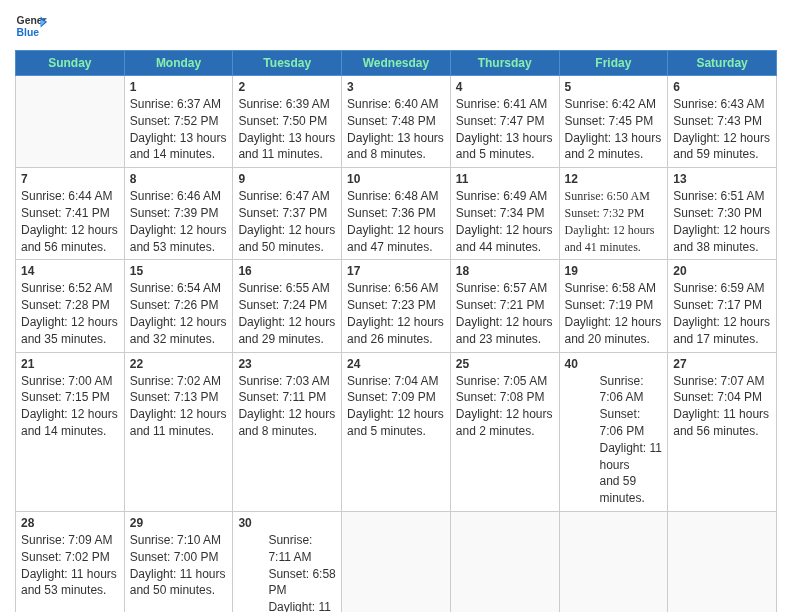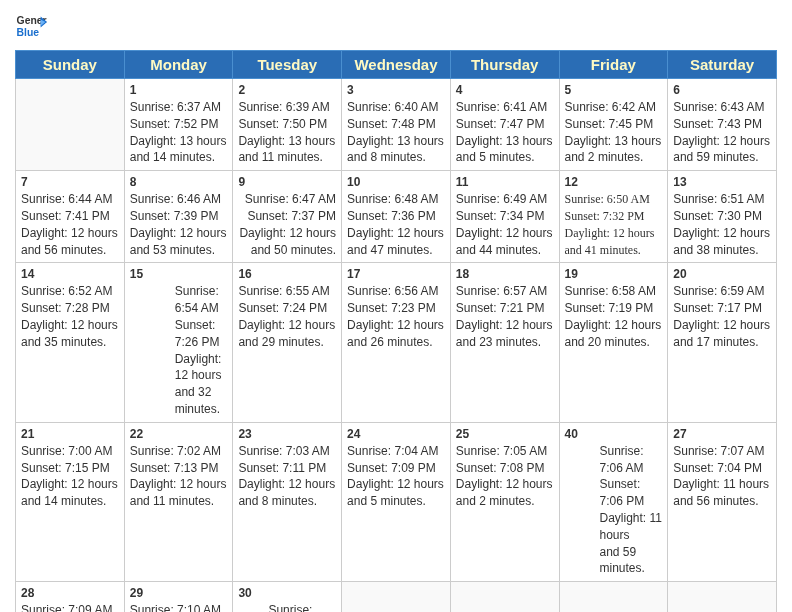--- a/index.html
+++ b/index.html
@@ -48,24 +48,24 @@
     }
     .calendar {
       flex: 1;
       border: 1px solid #ccc;
       border-collapse: collapse;
       width: 100%;
       table-layout: fixed;
     }
     .calendar th {
       background: #2a6db5;
-      color: #fef9c3;
+      color: #86efac;
       text-align: center;
       padding: 5px 4px;
-      font-size: 15px;
+      font-size: 12px;
       font-weight: bold;
       border: 1px solid #4a8fd0;
     }
     .calendar td {
       border: 1px solid #ccc;
       vertical-align: top;
       padding: 4px 5px;
       height: 88px;
       width: calc(100% / 7);
     }
@@ -173,21 +173,21 @@
           </td>
           <td>
             <div class="day-num">8</div>
             <div class="day-info" style="white-space: pre-line;">Sunrise: 6:46 AM
 Sunset: 7:39 PM
 Daylight: 12 hours
 and 53 minutes.</div>
           </td>
           <td>
             <div class="day-num">9</div>
-            <div class="day-info" style="white-space: pre-line; text-align: right;">Sunrise: 6:47 AM
+            <div class="day-info" style="white-space: pre-line;">Sunrise: 6:47 AM
 Sunset: 7:37 PM
 Daylight: 12 hours
 and 50 minutes.</div>
           </td>
           <td>
             <div class="day-num">10</div>
             <div class="day-info" style="white-space: pre-line;">Sunrise: 6:48 AM
 Sunset: 7:36 PM
 Daylight: 12 hours
 and 47 minutes.</div>
@@ -217,21 +217,21 @@
         <tr>
           <td>
             <div class="day-num">14</div>
             <div class="day-info" style="white-space: pre-line;">Sunrise: 6:52 AM
 Sunset: 7:28 PM
 Daylight: 12 hours
 and 35 minutes.</div>
           </td>
           <td>
             <div class="day-num">15</div>
-            <div class="day-info" style="white-space: pre-line; margin-left: 45px;">Sunrise: 6:54 AM
+            <div class="day-info" style="white-space: pre-line;">Sunrise: 6:54 AM
 Sunset: 7:26 PM
 Daylight: 12 hours
 and 32 minutes.</div>
           </td>
           <td>
             <div class="day-num">16</div>
             <div class="day-info" style="white-space: pre-line;">Sunrise: 6:55 AM
 Sunset: 7:24 PM
 Daylight: 12 hours
 and 29 minutes.</div>

